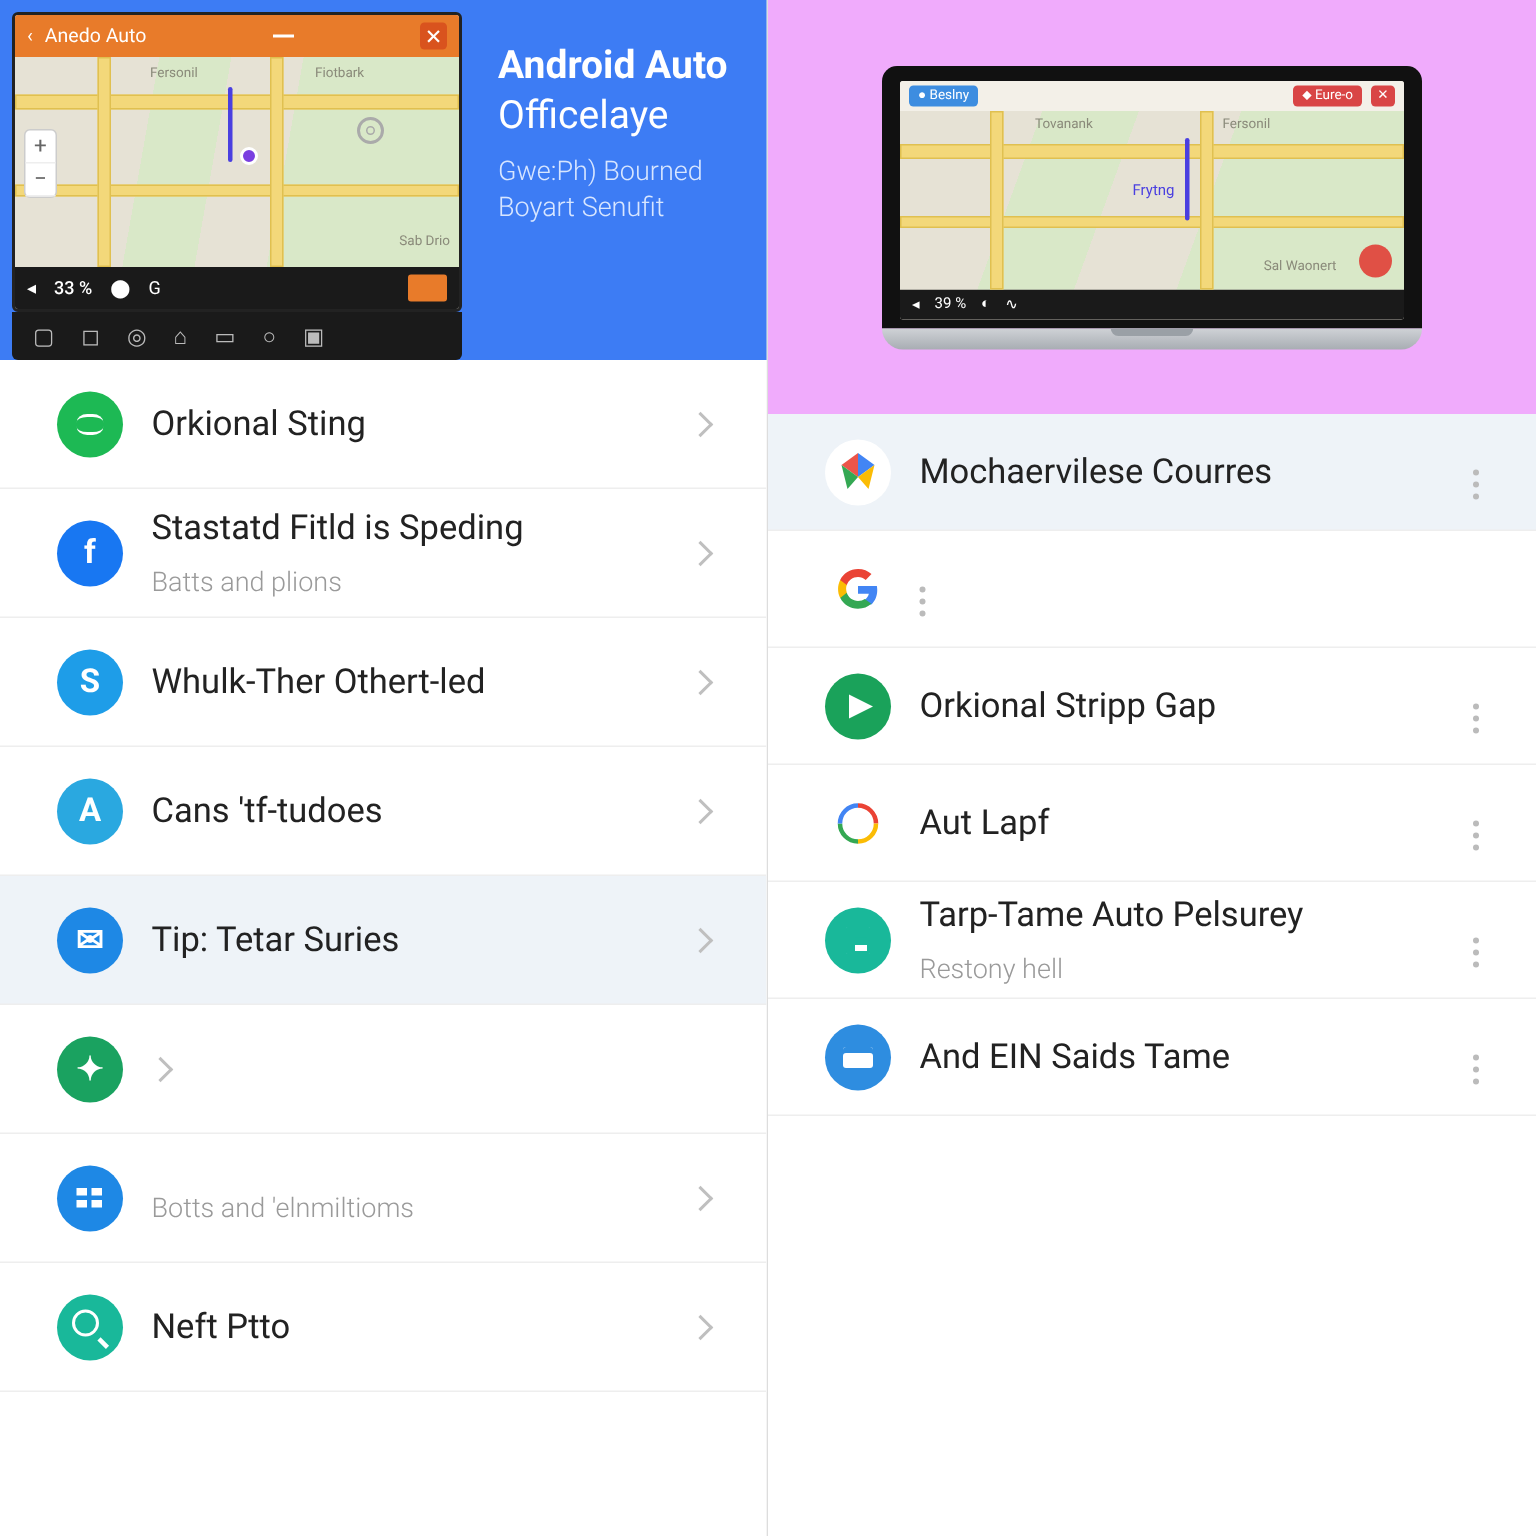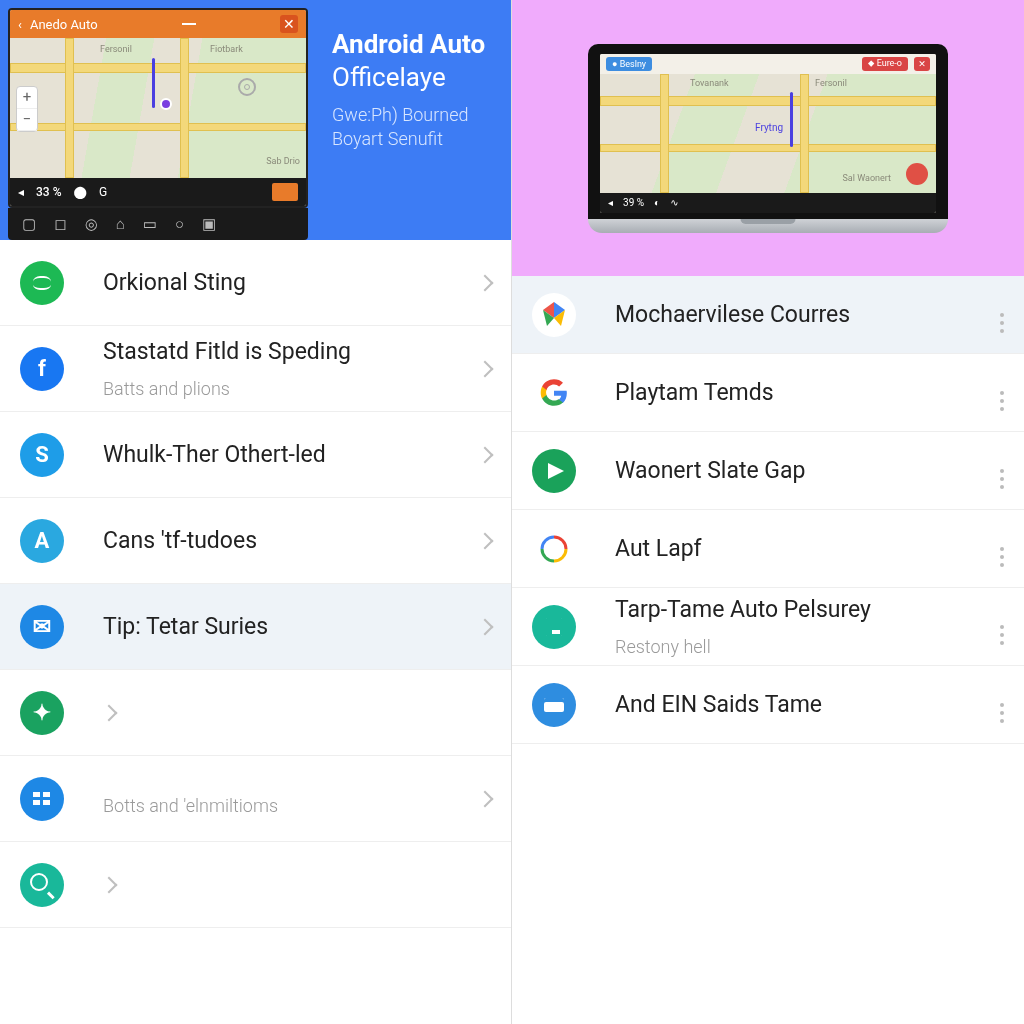--- a/index.html
+++ b/index.html
@@ -46,21 +46,21 @@
 .pill.red{background:#d94545;margin-left:auto}
 .pill.redx{background:#d94545;width:16px;justify-content:center;padding:0}
 .lap-map{flex:1;position:relative;background:linear-gradient(110deg,#e6e2d5 0%,#e6e2d5 25%,#d9e8c8 25%,#d9e8c8 42%,#e6e2d5 42%,#e6e2d5 60%,#d9e8c8 60%,#d9e8c8 100%)}
 .lap-bb{height:20px;background:#1a1a1a;display:flex;align-items:center;gap:10px;padding:0 8px;color:#fff;font-size:10px}
 .lap-base{height:14px;background:linear-gradient(#cfd2d6,#a8adb3);border-radius:0 0 14px 14px;position:relative}
 .lap-base::after{content:"";position:absolute;left:50%;top:0;transform:translateX(-50%);width:55px;height:5px;background:#9aa0a6;border-radius:0 0 6px 6px}
 .rdot{position:absolute;width:22px;height:22px;border-radius:50%;background:#e05045;right:8px;bottom:8px}
 
 
 .list{flex:1;background:#fff;overflow:hidden}
-.row{display:flex;align-items:center;padding:0 20px;border-bottom:1px solid #eee;min-height:86px;gap:39px;background:#fff}
+.row{display:flex;align-items:center;padding:0 38px;border-bottom:1px solid #eee;min-height:86px;gap:19px;background:#fff}
 .row.sel{background:#eef3f8}
 .row.tight{min-height:78px}
 .ico{width:44px;height:44px;border-radius:50%;flex:none;display:flex;align-items:center;justify-content:center;color:#fff;font-size:22px;font-weight:700}
 .txt{flex:1;min-width:0}
 .ttl{font-size:23px;color:#222;font-weight:400;line-height:1.2}
 .sub{font-size:18px;color:#9a9a9a;margin-top:13px;font-weight:300}
 .chev{color:#bfbfbf;font-size:22px;flex:none}
 .chev::before{content:"";display:block;width:10px;height:10px;border-right:2.5px solid #bfbfbf;border-bottom:2.5px solid #bfbfbf;transform:rotate(-45deg)}
 .dots{color:#bfbfbf;font-size:4px;flex:none;letter-spacing:2px;writing-mode:vertical-lr}
 .dots::before{content:"";display:block;width:4px;height:4px;background:#bbb;border-radius:50%;box-shadow:0 8px 0 #bbb,0 16px 0 #bbb}
@@ -190,20 +190,23 @@
       </div>
       <div class="row">
         <div class="ico i-grid"></div>
         <div class="txt">
           <div class="sub">Botts and 'elnmiltioms</div>
         </div>
         <div class="chev"></div>
       </div>
       <div class="row">
         <div class="ico i-srch"></div>
+        <div class="txt">
+          <div class="ttl">Neft Ptto</div>
+        </div>
         <div class="chev"></div>
       </div>
     </div>
 </div>
 
 <div class="col">
   <div class="hero-right">
     <div class="laptop">
       <div class="lap-screen">
         <div class="lap-inner">
@@ -247,29 +250,26 @@
           <div class="ttl">Mochaervilese Courres</div>
         </div>
         <div class="dots"></div>
       </div>
       <div class="row tight">
         <div class="ico i-g">
           <svg viewBox="0 0 24 24">
             <use href="#gg"></use>
           </svg>
         </div>
-        <div class="txt">
-          <div class="ttl">Playtam Temds</div>
-        </div>
         <div class="dots"></div>
       </div>
       <div class="row tight">
         <div class="ico i-send"></div>
         <div class="txt">
-          <div class="ttl">Waonert Slate Gap</div>
+          <div class="ttl">Orkional Stripp Gap</div>
         </div>
         <div class="dots"></div>
       </div>
       <div class="row tight">
         <div class="ico i-c">
           <svg viewBox="0 0 30 30">
             <use href="#cc"></use>
           </svg>
         </div>
         <div class="txt">

